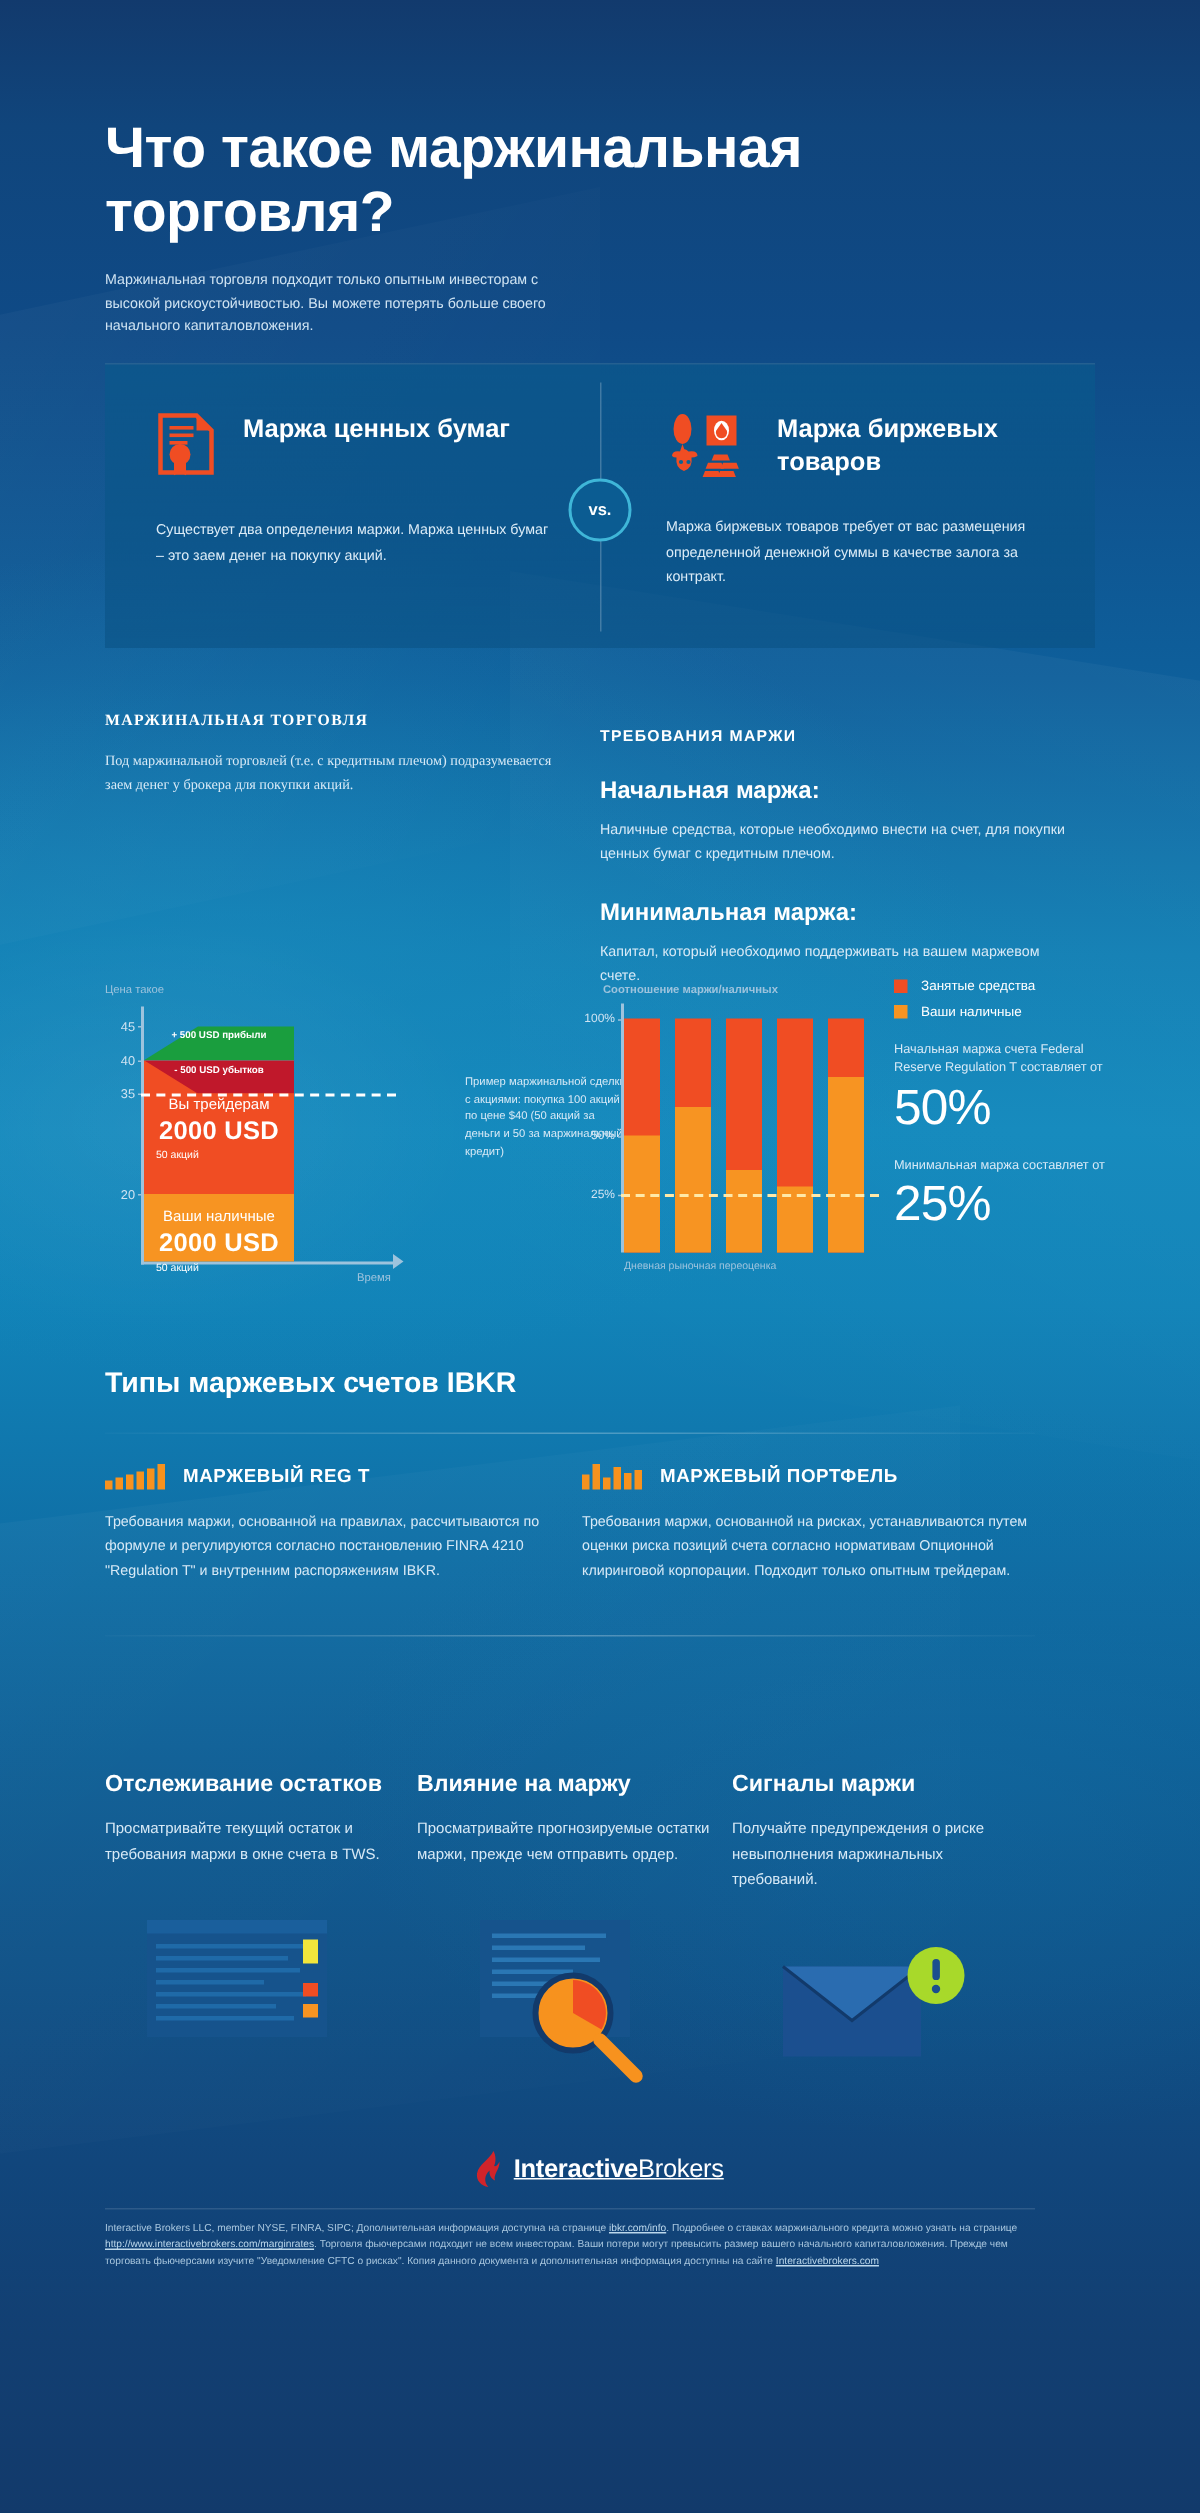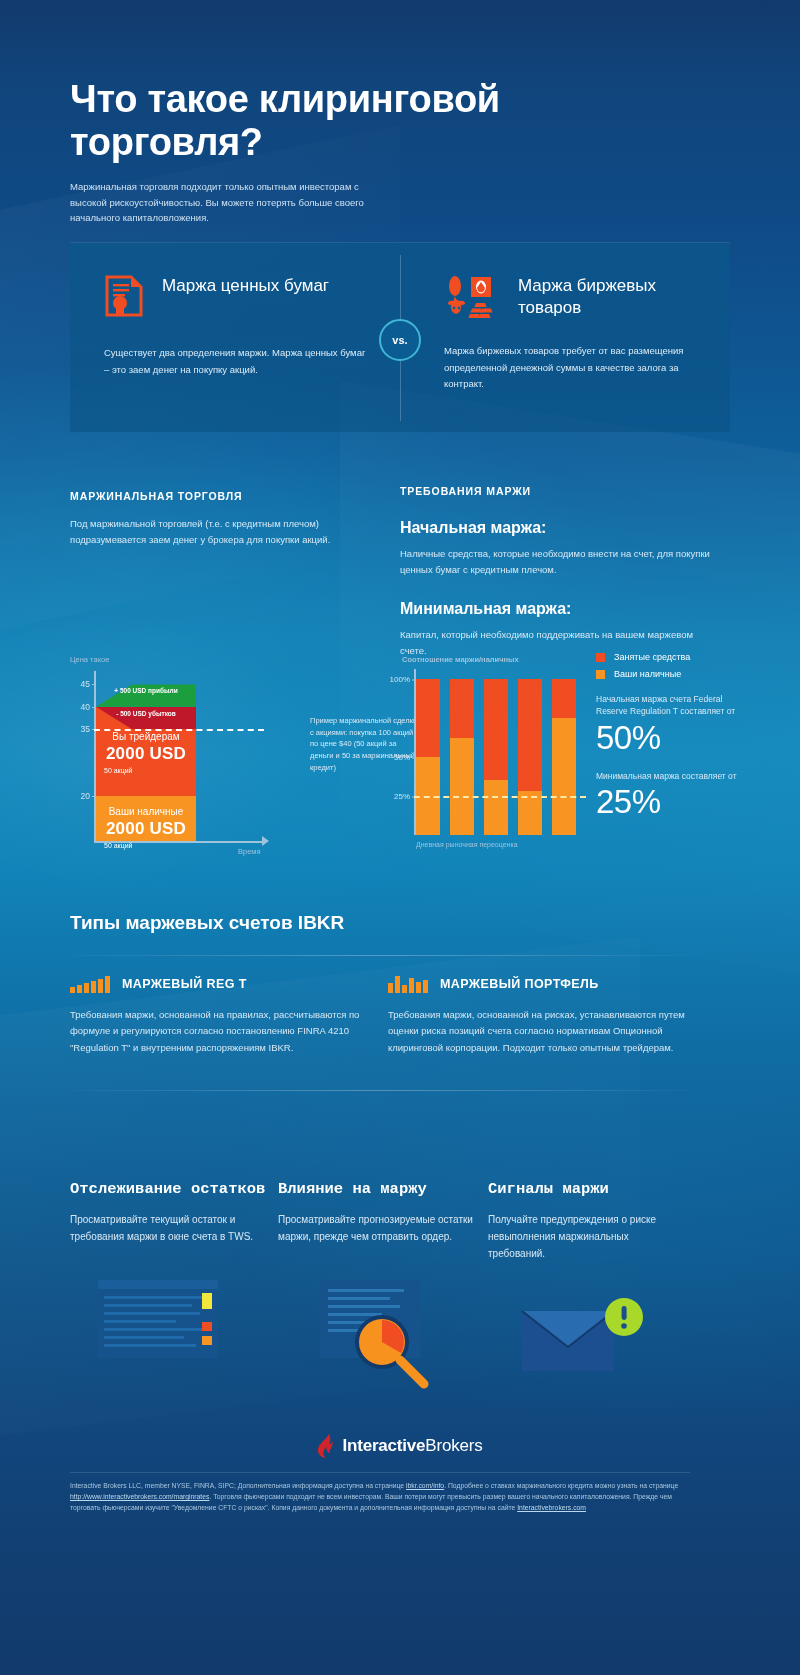--- a/index.html
+++ b/index.html
@@ -48,26 +48,26 @@
            border-top: 1px solid rgba(255,255,255,0.10); }
   .card { position:absolute; top:0; width:330px; height:190px; padding: 32px 30px 0 34px; }
   .card.left { left: 0; }
   .card.right { left: 330px; padding-left: 44px; }
   .divider { position:absolute; left:330px; top:12px; width:1px; height:166px;
              background: rgba(255,255,255,0.22); }
   .vs-badge { position:absolute; left:309px; top:76px; width:42px; height:42px; border-radius:50%;
               background: #0b5c92; border: 2px solid #3fb6d8; display:flex; align-items:center;
               justify-content:center; font-size: 11px; font-weight:700; color:#ffffff; z-index:5; }
   .card-head { display:flex; align-items:flex-start; gap: 18px; }
-  .card-title { font-size: 17px; font-weight: 400; line-height: 1.28; }
+  .card-title { font-size: 17px; font-weight: 700; line-height: 1.28; }
   .card-body { margin-top: 24px; font-size: 9.5px; line-height: 1.75; color:#dcecf7; }
   .card.right .card-body { margin-top: 16px; }
 
   
-  .col-left  { position:absolute; left:70px;  top:490px; width:300px; }
+  .col-left  { position:absolute; left:70px;  top:475px; width:300px;font-family:Liberation Serif, serif; }
   .col-right { position:absolute; left:388px; top:485px; width:310px;margin-left:12px; }
   .eyebrow { font-size: 10.5px; font-weight: 700; letter-spacing: 0.9px; color:#ffffff; }
   .para { font-size: 9.5px; line-height: 1.7; color:#d7e9f6; margin-top: 14px; }
   .subhead { font-size: 16px; font-weight: 700; margin-top: 22px; }
   .col-right .para { margin-top: 9px; }
 
   
   .chart-left { position:absolute; left:70px; top:655px; width:300px; height:210px; }
   .cl-axis-label { position:absolute; left:0; top:0; font-size:7.5px; color:#9dc3dd; }
   .cl-plot { position:absolute; left:26px; top:16px; width:160px; height:170px; }
@@ -123,54 +123,54 @@
         background: linear-gradient(90deg, rgba(255,255,255,0.02), rgba(255,255,255,0.28), rgba(255,255,255,0.02)); }
   .acct { position:absolute; width:300px; }
   .acct-head { display:flex; align-items:center; gap:12px; }
   .acct-name { font-size:12.5px; font-weight:700; letter-spacing:0.4px; }
   .acct-body { font-size:9.5px; line-height:1.72; color:#d7e9f6; margin-top:14px; }
   .bars-icon { display:flex; align-items:flex-end; gap:2px; height:18px; }
   .bars-icon i { display:block; width:5px; background:#f7921e; }
 
   
   .mon-col { position:absolute; width:200px; }
-  .mon-title { font-size:15.5px; font-weight:700; line-height:1.25;font-family:Liberation Mono, monospace; }
+  .mon-title { font-size:15.5px; font-weight:700; line-height:1.25; }
   .mon-body { font-size:10px; line-height:1.7; color:#d7e9f6; margin-top:12px; }
 
   
   .ill { position:absolute; }
   .win { position:relative; width:120px; height:78px; background:#16538c; }
   .win .rowline { position:absolute; left:6px; height:3px; background:#1f6aa8; }
   .win .hdr { position:absolute; left:0; top:0; width:100%; height:9px; background:#1a5f9c; }
 
   .mag-doc { position:relative; width:100px; height:78px; background:#16538c; }
   .mag-doc .l { position:absolute; left:8px; height:3px; background:#2a77b4; }
 
   
   .logo-wrap { position:absolute; left:0; top:1434px; width:800px; display:flex;
                align-items:center; justify-content:center; gap:7px; }
-  .logo-text { font-size:17px; font-weight:700; letter-spacing:-0.2px; color:#ffffff; }
+  .logo-text { font-size:17px; font-weight:700; letter-spacing:-0.2px; color:#ffffff;text-decoration:underline; }
   .logo-text .thin { font-weight:400; }
   .disclaimer { position:absolute; left:70px; top:1480px; width:620px;
                 font-size:6.8px; line-height:1.65; color:#a8c6de; }
   .disclaimer a, .disclaimer .lnk { color:#bcd8ec; text-decoration:underline; }
   .footer-rule { position:absolute; left:70px; top:1472px; width:620px; height:1px;
                  background: rgba(255,255,255,0.12); }
 </style>
 </head>
 <body>
 
 <div class="page">
   <div class="facet f1"></div>
   <div class="facet f2"></div>
   <div class="facet f3"></div>
   <div class="facet f4"></div>
 
   <div class="header">
-    <div class="title">Что такое клиринговой торговля?</div>
+    <div class="title">Что такое маржинальная торговля?</div>
     <div class="subtitle">Маржинальная торговля подходит только опытным инвесторам с высокой рискоустойчивостью. Вы можете потерять больше своего начального капиталовложения.</div>
   </div>
 
   <div class="cards">
     <div class="divider"></div>
     <div class="vs-badge">vs.</div>
 
     <div class="card left">
       <div class="card-head">
         <span>

